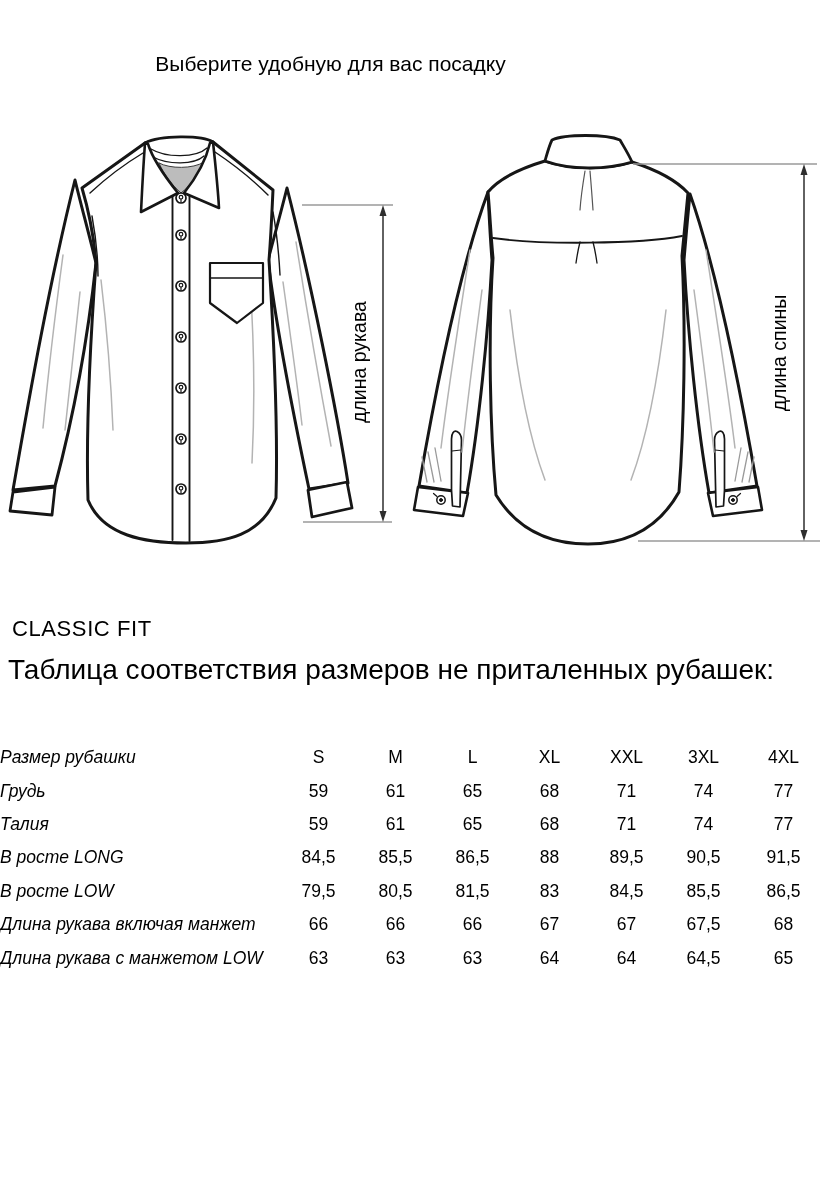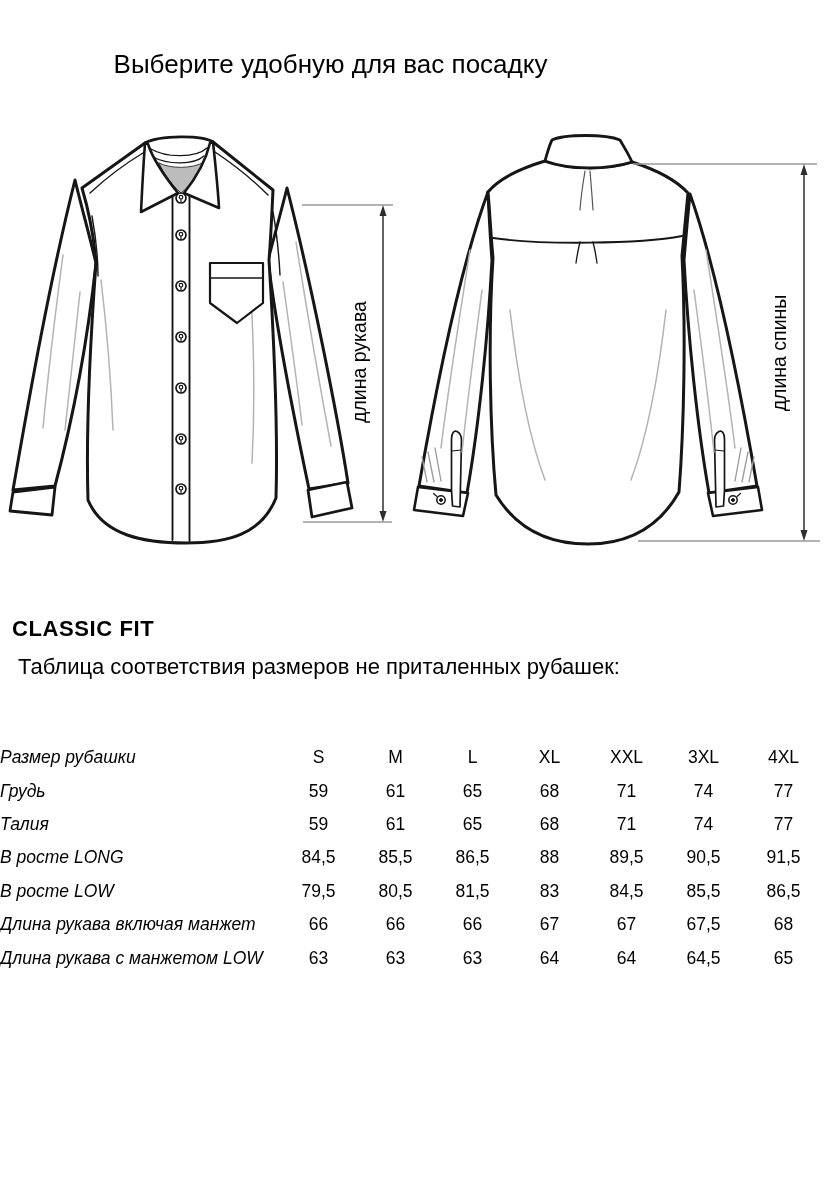--- a/index.html
+++ b/index.html
@@ -3,28 +3,28 @@
 <meta charset="utf-8">
 <style>
   html,body { margin:0; padding:0; }
   body {
     width:825px; height:1200px; background:#ffffff; position:relative;
     font-family:"Liberation Sans","DejaVu Sans",sans-serif; color:#000;
     overflow:hidden;
   }
   .title {
     position:absolute; top:48px; left:0; width:661px; text-align:center;
-    font-size:26px; line-height:32px; color:#000;
+    font-size:21px; line-height:32px; color:#000;
   }
   .figure { position:absolute; top:130px; left:0; width:825px; height:480px; }
   .heading {
-    position:absolute; top:616px; left:12px; font-size:22px; font-weight:bold;
+    position:absolute; top:616px; left:12px; font-size:22px; font-weight:normal;
     letter-spacing:.6px;
   }
-  .subtitle { position:absolute; top:654px; left:18px; font-size:22px; }
+  .subtitle { position:absolute; top:654px; left:8px; font-size:28px; }
   table.sizes {
     position:absolute; top:741px; left:0; width:825px;
     border-collapse:collapse; table-layout:fixed; font-size:17.5px;
   }
   table.sizes td { height:33.4px; padding:0; vertical-align:middle; white-space:nowrap; }
   td.lbl { text-align:left; padding-left:12px;font-style:italic; }
   td.val { text-align:center; }
   svg .dim-label { font-size:19.5px; fill:#000; font-family:"Liberation Sans","DejaVu Sans",sans-serif; }
 </style>
 </head>

